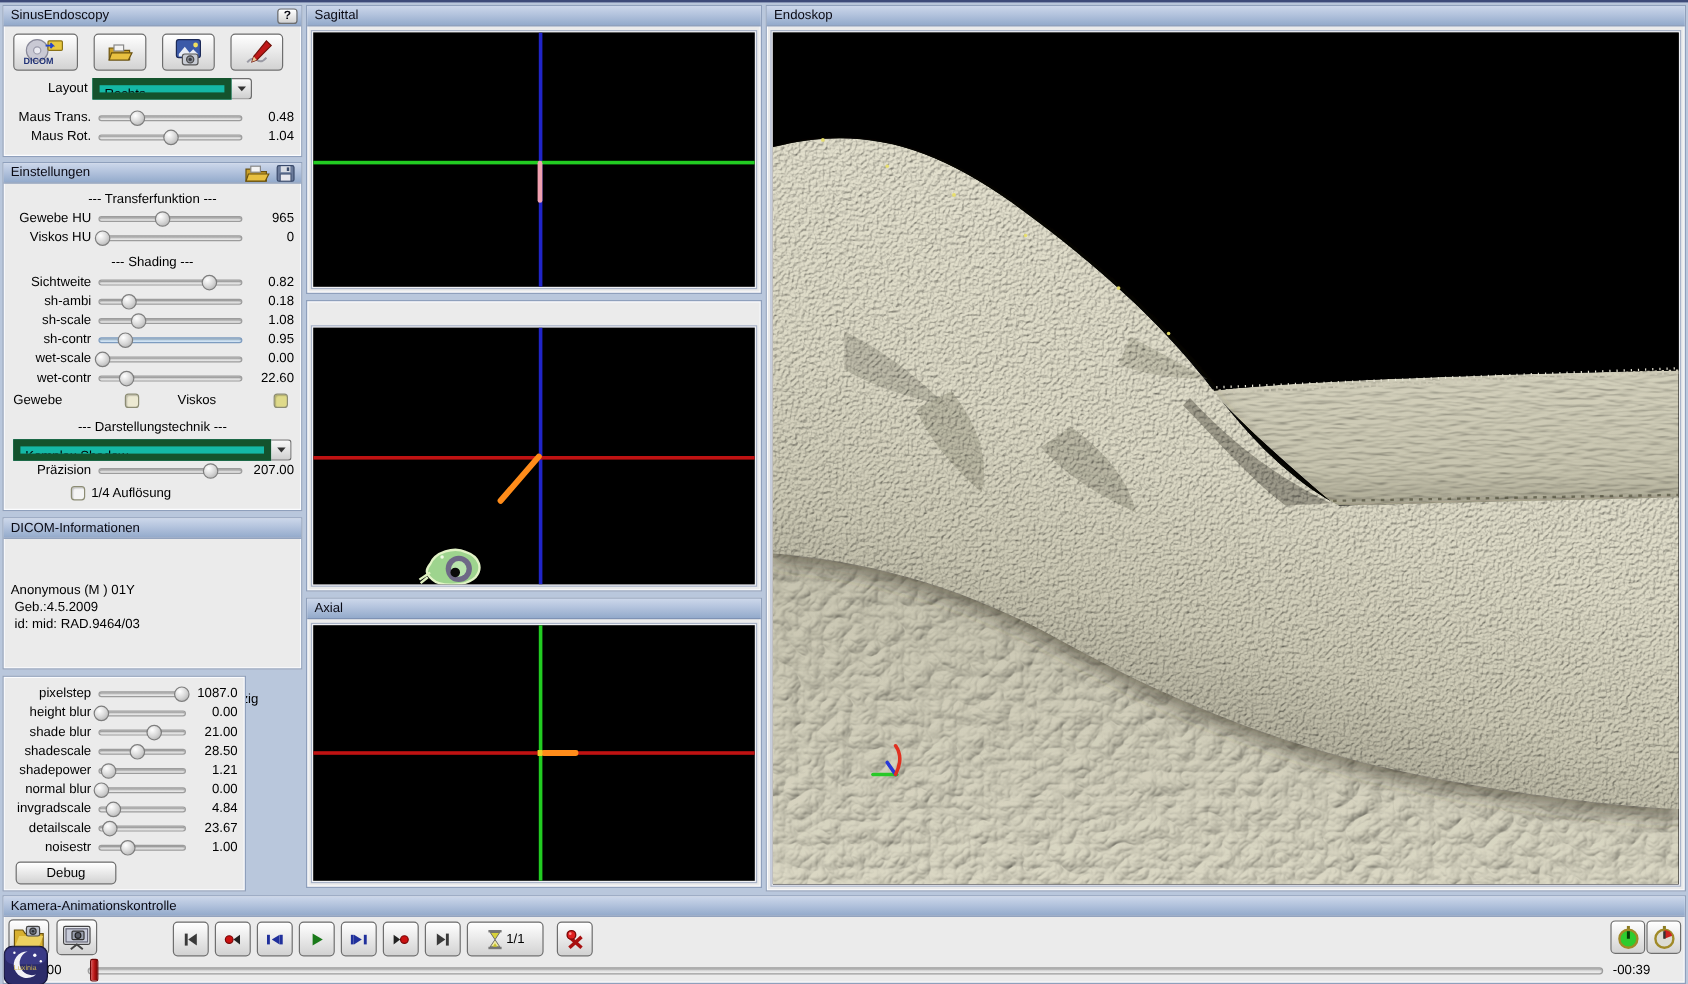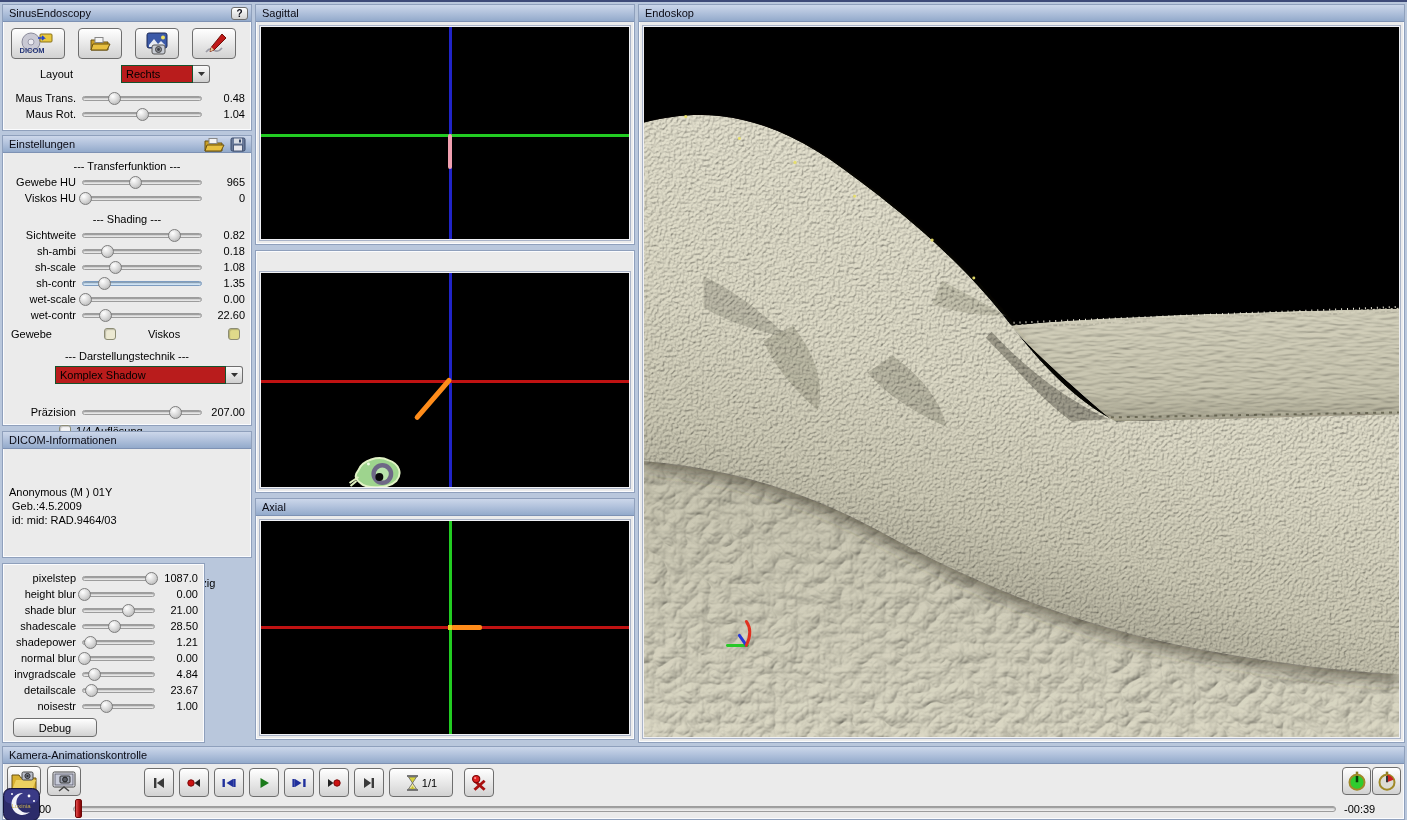--- a/index.html
+++ b/index.html
@@ -47,22 +47,22 @@
     display:inline-flex; align-items:center; justify-content:center;
     background:linear-gradient(180deg,#ffffff 0%,#ebebeb 45%,#d2d2d2 100%);
     border:1px solid #6e6e6e; border-radius:4px;
     box-shadow:inset 0 1px 0 #fff;
     cursor:default;
   }
   .help-btn { position:absolute; right:3px; top:2px; width:17px; height:13px; font-size:10px; font-weight:bold; border-radius:3px; }
   
   .dropdown { display:flex; height:18px; }
   .dropdown .field {
-    flex:1; background:#b91c1c; border:1px solid #14532d;
-    padding:1px 4px; line-height:14px; white-space:nowrap; overflow:hidden;margin-left:44px;
+    flex:1; background:#14b8a6; border:6px solid #14532d;
+    padding:1px 4px; line-height:14px; white-space:nowrap; overflow:hidden;
   }
   .dropdown .arrow-btn {
     width:17px; border:1px solid #6e6e6e; border-left:none; border-radius:0 3px 3px 0;
     background:linear-gradient(180deg,#fafafa,#cfcfcf);
     display:flex; align-items:center; justify-content:center;
   }
   .dropdown .arrow-btn svg{ display:block; }
   
   .chk {
     display:inline-block; width:12px; height:12px; border-radius:3px;
@@ -220,21 +220,21 @@
           <span class="track">
             <span class="thumb" style="left: calc(27% - 6px);"></span>
           </span>
           <span class="val">1.08</span>
         </div>
         <div class="slider-row">
           <span class="lbl">sh-contr</span>
           <span class="track hl">
             <span class="thumb" style="left: calc(18% - 6px);"></span>
           </span>
-          <span class="val">1.35</span>
+          <span class="val">0.95</span>
         </div>
         <div class="slider-row">
           <span class="lbl">wet-scale</span>
           <span class="track">
             <span class="thumb" style="left: calc(2% - 6px);"></span>
           </span>
           <span class="val">0.00</span>
         </div>
         <div class="slider-row">
           <span class="lbl">wet-contr</span>
@@ -252,21 +252,21 @@
     </div>
     <div class="sect-header">--- Darstellungstechnik ---</div>
     <div class="dropdown" style="margin:2px 8px 0 8px;">
       <span class="field">Komplex Shadow</span>
       <span class="arrow-btn">
           <svg width="9" height="6">
             <polygon points="1,1 8,1 4.5,5" fill="#333"></polygon>
           </svg>
         </span>
     </div>
-    <div style="margin-top:20px;">
+    <div style="margin-top:0;">
         <div class="slider-row">
           <span class="lbl">Präzision</span>
           <span class="track">
             <span class="thumb" style="left: calc(78% - 6px);"></span>
           </span>
           <span class="val">207.00</span>
         </div>
       </div>
     <div style="display:flex; align-items:center; height:16px; margin:3px 0 0 56px;">
       <span class="chk" style="background:#f4f4f4;"></span>

